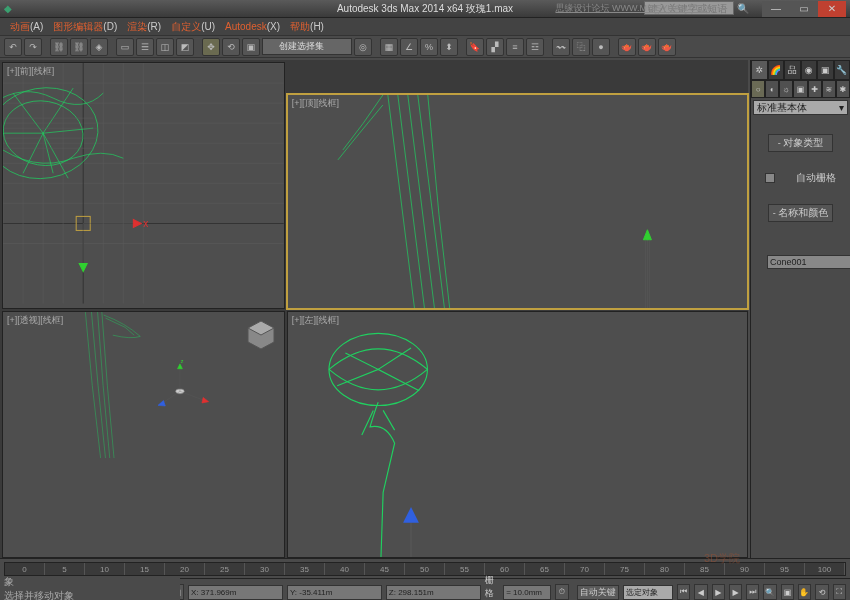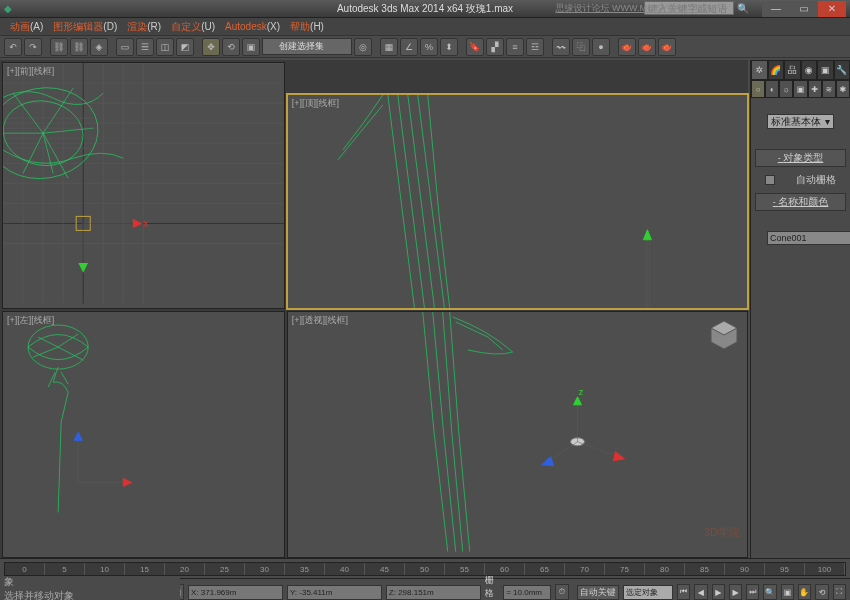--- a/index.html
+++ b/index.html
@@ -33,41 +33,41 @@
 .gizmo-y { stroke:#30d030; fill:#30d030; }
 .gizmo-z { stroke:#3060e0; fill:#3060e0; }
 .gizmo-c { fill:#ccc; stroke:#777; }
 .cmdpanel { position:absolute; top:60px; right:0; width:100px; bottom:42px; background:#4a4a4a; border-left:1px solid #222; display:flex; flex-direction:column; }
 .cmd-tabs { display:flex; height:20px; background:#3a3a3a; }
 .cmd-tab { flex:1; border:1px solid #222; display:flex; align-items:center; justify-content:center; font-size:9px; }
 .cmd-tab.active { background:#5a5a5a; }
 .cmd-sub { display:flex; height:18px; }
 .cmd-sub .s { flex:1; border:1px solid #222; background:#505050; display:flex; align-items:center; justify-content:center; font-size:8px; }
 .cmd-sub .s.active { background:#6a6a55; }
-.cmd-dd { margin:16px; background:#aaa; color:#222; border:1px solid #333; height:15px; font-size:9px; padding:0 3px; display:flex; align-items:center; justify-content:space-between; }
-.rollout-h { background:#555; border:1px solid #333; margin:4px; text-align:center; font-size:9px; padding:1px 0;text-decoration:underline; }
+.cmd-dd { margin:2px; background:#aaa; color:#222; border:1px solid #333; height:15px; font-size:9px; padding:0 3px; display:flex; align-items:center; justify-content:space-between; }
+.rollout-h { background:#555; border:1px solid #333; margin:17px; text-align:center; font-size:9px; padding:1px 0; }
 .rollout-b { margin:2px; }
 .prim-grid { display:grid; grid-template-columns:1fr 1fr; gap:1px; }
 .prim-btn { background:#5a5a5a; border:1px solid #333; height:14px; font-size:9px; text-align:center; line-height:12px; color:#ccc; }
 .prim-btn.sel { background:#4a5a7a; border:1px solid #d03030; outline:1px solid #d03030; color:#fff; }
 .name-row { display:flex; margin:16px; gap:2px; align-items:center; }
 .name-row input { flex:1; background:#888; border:1px solid #333; height:14px; font-size:9px; padding:0 2px; color:#222; }
 .chk { display:flex; align-items:center; justify-content:center; gap:21px; margin:2px; font-size:9px; }
 .chk .box { width:10px; height:10px; background:#888; border:1px solid #333; }
 .navcube { position:absolute; top:6px; right:6px; width:34px; height:34px; z-index:10; }
 .timeline { position:absolute; bottom:22px; left:0; right:0; height:20px; background:#4a4a4a; border-top:1px solid #222; display:flex; align-items:center; }
 .tl-track { flex:1; height:14px; background:#3a3a3a; border:1px solid #222; margin:0 4px; position:relative; display:flex; }
 .tl-tick { flex:1; border-right:1px solid #555; font-size:8px; color:#999; text-align:center; line-height:14px; }
 .statusbar { position:absolute; bottom:0; left:0; right:0; height:22px; background:#4a4a4a; border-top:1px solid #222; display:flex; align-items:flex-end; padding:0 4px; gap:4px; }
 .statusbar .fld { background:#777; border:1px solid #333; height:15px; min-width:62px; font-size:8px; padding:0 2px; color:#222; display:flex; align-items:center; }
 .statusbar .lbl { font-size:9px; color:#ccc; }
 .statusbar input.fld { font-family:inherit; }
 .sb-btn { width:16px; height:16px; background:#555; border:1px solid #333; font-size:8px; display:flex; align-items:center; justify-content:center; }
 .watermark { position:absolute; top:2px; right:140px; color:#888; font-size:9px; z-index:50;text-decoration:underline; }
-.watermark2 { position:absolute; bottom:60px; right:110px; color:#a05030; font-size:11px; opacity:0.5; z-index:50; font-weight:normal; }
+.watermark2 { position:absolute; bottom:34px; right:110px; color:#a05030; font-size:11px; opacity:0.5; z-index:50; font-weight:normal; }
 .prompt { position:absolute; bottom:0; left:0; width:180px; height:22px; background:#4a4a4a; display:flex; flex-direction:column; justify-content:center; padding:0 4px; font-size:8px; color:#aaa; z-index:5; }
 </style>
 </head>
 <body>
 
 <div class="titlebar">
   <span style="color:#3aa070">◆</span>
   <div class="spacer"></div>
   <span class="title">Autodesk 3ds Max 2014 x64   玫瑰1.max</span>
   <div class="search-top">
@@ -200,39 +200,20 @@
           <polygon class="gizmo-x" points="405,221 413,225 405,229"></polygon>
         <line class="gizmo-z" x1="360" y1="225" x2="360" y2="235" stroke-width="1.5"></line>
         <line stroke="#ddd" x1="358" y1="225" x2="358" y2="145"></line>
           <line stroke="#ddd" x1="362" y1="225" x2="362" y2="145"></line>
         <text x="416" y="228" fill="#e03030" font-size="8">x</text>
       </g>
     </svg>
   </div>
 
   <div class="vp">
-    <div class="vp-label">[+][左][线框]</div>
-    <svg class="vp-grid" viewBox="0 0 280 240">
-      <g class="wire">
-        <ellipse cx="55" cy="35" rx="30" ry="22"></ellipse>
-        <path d="M25 35 Q55 10 85 35 Q55 60 25 35"></path>
-        <path d="M35 25 L55 35 L75 22 M30 45 L55 35 L80 48"></path>
-        <path d="M55 55 Q53 60 50 70 Q60 68 65 80 L58 110 L55 200"></path>
-        <path d="M52 60 L45 75 M58 60 L65 72"></path>
-      </g>
-      <g>
-        <line class="gizmo-x" x1="75" y1="170" x2="120" y2="170" stroke-width="1.5"></line>
-          <polygon class="gizmo-x" points="120,166 128,170 120,174"></polygon>
-        <line class="gizmo-z" x1="75" y1="170" x2="75" y2="125" stroke-width="1.5"></line>
-          <polygon class="gizmo-z" points="71,128 75,120 79,128"></polygon>
-      </g>
-    </svg>
-  </div>
-
-  <div class="vp">
     <div class="vp-label">[+][透视][线框]</div>
     <div class="navcube">
       <svg viewBox="0 0 34 34">
           <polygon points="17,3 30,10 30,24 17,31 4,24 4,10" fill="#888" stroke="#555"></polygon>
           <polygon points="17,3 30,10 17,17 4,10" fill="#aaa" stroke="#555"></polygon>
         </svg>
     </div>
     <svg class="vp-grid" viewBox="0 0 460 240">
       <g class="wire">
         <path d="M135 0 Q145 120 160 240"></path>
@@ -244,20 +225,39 @@
       </g>
       <g>
         <ellipse cx="290" cy="130" rx="7" ry="4" class="gizmo-c"></ellipse>
         <line class="gizmo-x" x1="290" y1="130" x2="330" y2="145" stroke-width="1.5"></line>
           <polygon class="gizmo-x" points="328,140 337,147 326,149"></polygon>
         <line class="gizmo-y" x1="290" y1="130" x2="290" y2="90" stroke-width="1.5"></line>
           <polygon class="gizmo-y" points="286,93 290,85 294,93"></polygon>
         <line class="gizmo-z" x1="290" y1="130" x2="260" y2="150" stroke-width="1.5"></line>
           <polygon class="gizmo-z" points="263,145 254,153 266,154"></polygon>
         <text x="291" y="83" fill="#30d030" font-size="8">z</text>
+      </g>
+    </svg>
+  </div>
+
+  <div class="vp">
+    <div class="vp-label">[+][左][线框]</div>
+    <svg class="vp-grid" viewBox="0 0 280 240">
+      <g class="wire">
+        <ellipse cx="55" cy="35" rx="30" ry="22"></ellipse>
+        <path d="M25 35 Q55 10 85 35 Q55 60 25 35"></path>
+        <path d="M35 25 L55 35 L75 22 M30 45 L55 35 L80 48"></path>
+        <path d="M55 55 Q53 60 50 70 Q60 68 65 80 L58 110 L55 200"></path>
+        <path d="M52 60 L45 75 M58 60 L65 72"></path>
+      </g>
+      <g>
+        <line class="gizmo-x" x1="75" y1="170" x2="120" y2="170" stroke-width="1.5"></line>
+          <polygon class="gizmo-x" points="120,166 128,170 120,174"></polygon>
+        <line class="gizmo-z" x1="75" y1="170" x2="75" y2="125" stroke-width="1.5"></line>
+          <polygon class="gizmo-z" points="71,128 75,120 79,128"></polygon>
       </g>
     </svg>
   </div>
 </div>
 
 <div class="cmdpanel">
   <div class="cmd-tabs">
     <div class="cmd-tab active">✲</div>
     <div class="cmd-tab">🌈</div>
     <div class="cmd-tab">品</div>

